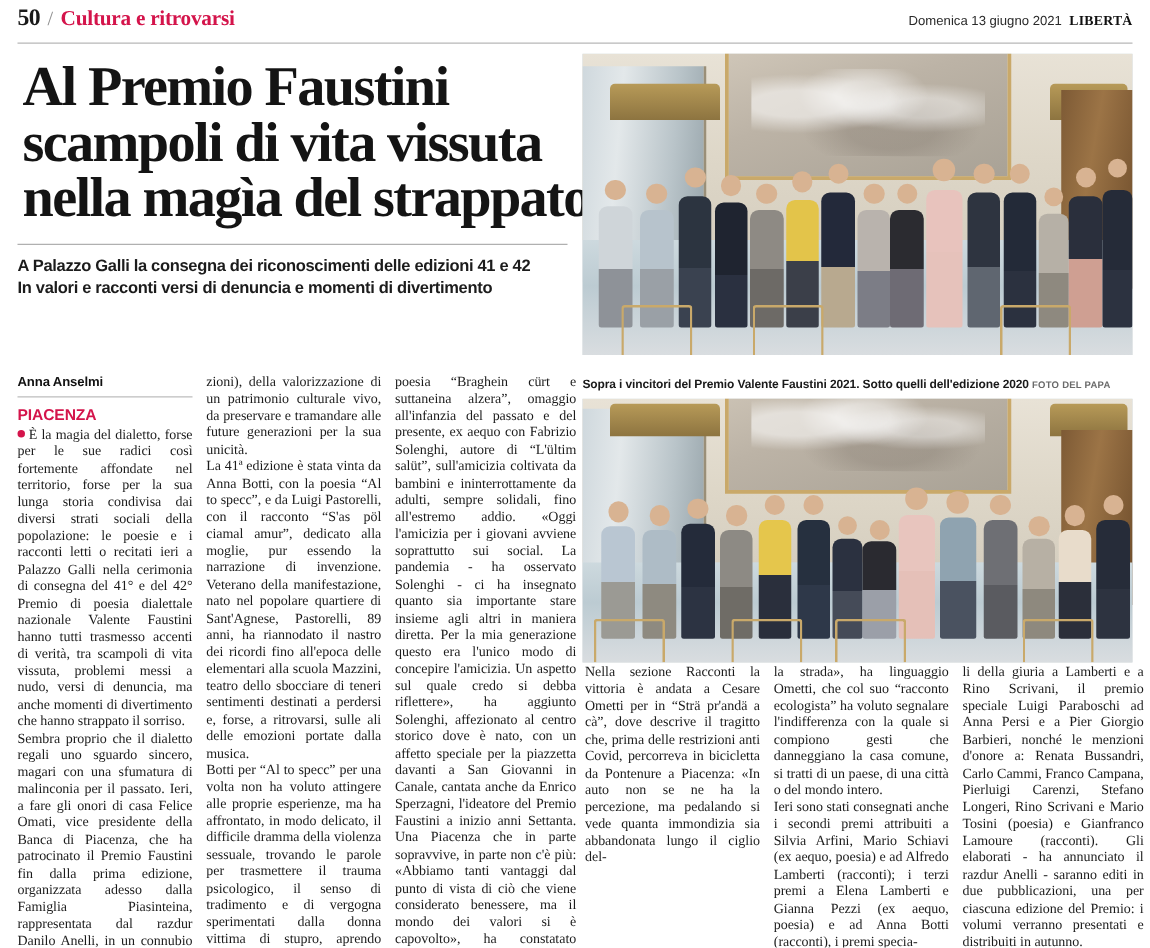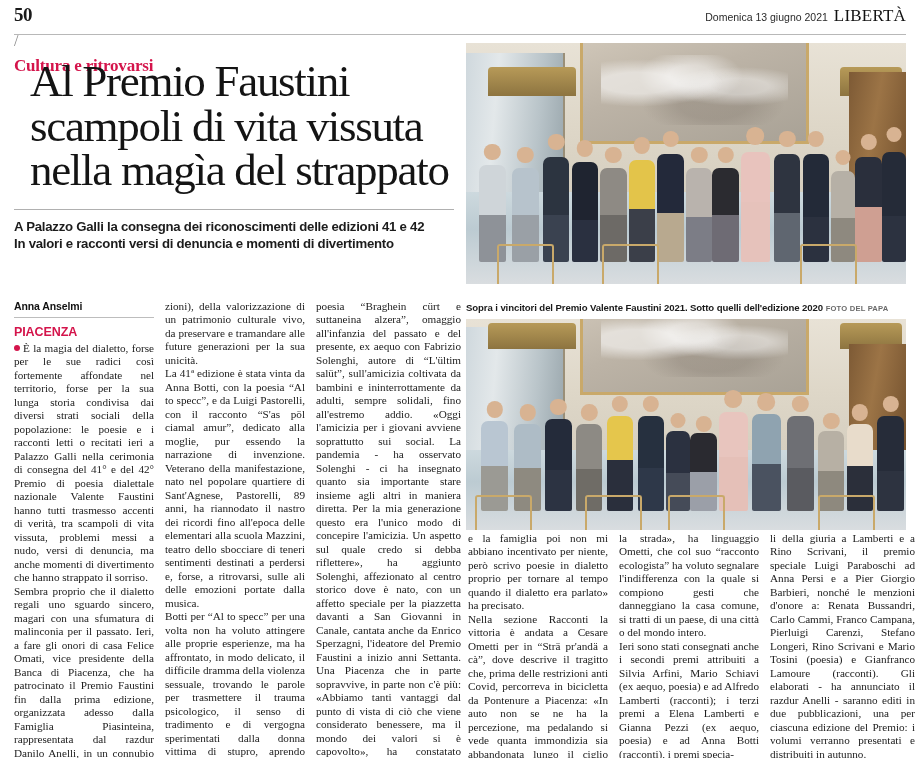--- a/index.html
+++ b/index.html
@@ -27,21 +27,20 @@
     display: flex;
     align-items: baseline;
     justify-content: space-between;
     height: 28px;
     padding-top: 4px;
   }
   .masthead-left {
     display: flex;
     align-items: baseline;
     gap: 6px;
-    flex-direction: column;
   }
   .page-number {
     font-family: "Liberation Serif", serif;
     font-weight: bold;
     font-size: 19px;
     letter-spacing: -0.5px;
     color: #1a1a1a;
   }
   .slash {
     font-size: 16px;
@@ -58,22 +57,22 @@
   .masthead-right {
     display: flex;
     align-items: baseline;
     gap: 6px;
     font-family: "Liberation Sans", sans-serif;
     font-size: 10.5px;
     color: #2a2a2a;
   }
   .paper-name {
     font-family: "Liberation Serif", serif;
-    font-weight: normal;
-    font-size: 17px;
+    font-weight: bold;
+    font-size: 11px;
     letter-spacing: 0.2px;
     color: #111;
   }
   .rule-thin {
     border-top: 1px solid #b8b8b8;
     margin: 2px 0 0 0;
     height: 0;
   }
 
   
@@ -81,26 +80,26 @@
     display: flex;
     gap: 12px;
     margin-top: 8px;
   }
   .headline-col {
     width: 440px;
     flex: 0 0 440px;
   }
   .headline {
     font-family: "Liberation Serif", serif;
-    font-weight: normal;
+    font-weight: bold;
     font-size: 45px;
     line-height: 0.99;
     letter-spacing: -1.3px;
     color: #141414;
-    margin: 16px;
+    margin: 4px;
   }
   .headline .hl-line { display: block; white-space: nowrap; }
   .deck-rule {
     border-top: 1px solid #b0b0b0;
     margin: 14px 0 8px 0;
   }
   .deck {
     font-family: "Liberation Sans", sans-serif;
     font-weight: bold;
     font-size: 13.2px;
@@ -395,21 +394,20 @@
         <p>poesia “Braghein cürt e suttaneina alzera”, omaggio all'infanzia del passato e del presente, ex aequo con Fabrizio Solenghi, autore di “L'ültim salüt”, sull'amicizia coltivata da bambini e ininterrottamente da adulti, sempre solidali, fino all'estremo addio. «Oggi l'amicizia per i giovani avviene soprattutto sui social. La pandemia - ha osservato Solenghi - ci ha insegnato quanto sia importante stare insieme agli altri in maniera diretta. Per la mia generazione questo era l'unico modo di concepire l'amicizia. Un aspetto sul quale credo si debba riflettere», ha aggiunto Solenghi, affezionato al centro storico dove è nato, con un affetto speciale per la piazzetta davanti a San Giovanni in Canale, cantata anche da Enrico Sperzagni, l'ideatore del Premio Faustini a inizio anni Settanta. Una Piacenza che in parte sopravvive, in parte non c'è più: «Abbiamo tanti vantaggi dal punto di vista di ciò che viene considerato benessere, ma il mondo dei valori si è capovolto», ha constatato Solenghi, con una punta di nostalgia. «Sono cresciuto quando ancora in giro il dialetto era il linguaggio comune. Lo ho acquisito sebbene la scuola</p>
       </div>
     </div>
   </div>
 
   <div class="cols-lower">
 
     <div class="col">
       <div class="spacer-photo-gap"></div>
       <div class="body-text">
-        <p>e la famiglia poi non mi abbiano incentivato per niente, però scrivo poesie in dialetto proprio per tornare al tempo quando il dialetto era parlato» ha precisato.</p>
         <p>Nella sezione Racconti la vittoria è andata a Cesare Ometti per in “Strä pr'andä a cà”, dove descrive il tragitto che, prima delle restrizioni anti Covid, percorreva in bicicletta da Pontenure a Piacenza: «In auto non se ne ha la percezione, ma pedalando si vede quanta immondizia sia abbandonata lungo il ciglio del-</p>
       </div>
     </div>
 
     <div class="col">
       <div class="spacer-photo-gap"></div>
       <div class="body-text">
         <p>la strada», ha linguaggio Ometti, che col suo “racconto ecologista” ha voluto segnalare l'indifferenza con la quale si compiono gesti che danneggiano la casa comune, si tratti di un paese, di una città o del mondo intero.</p>
         <p>Ieri sono stati consegnati anche i secondi premi attribuiti a Silvia Arfini, Mario Schiavi (ex aequo, poesia) e ad Alfredo Lamberti (racconti); i terzi premi a Elena Lamberti e Gianna Pezzi (ex aequo, poesia) e ad Anna Botti (racconti), i premi specia-</p>
       </div>

